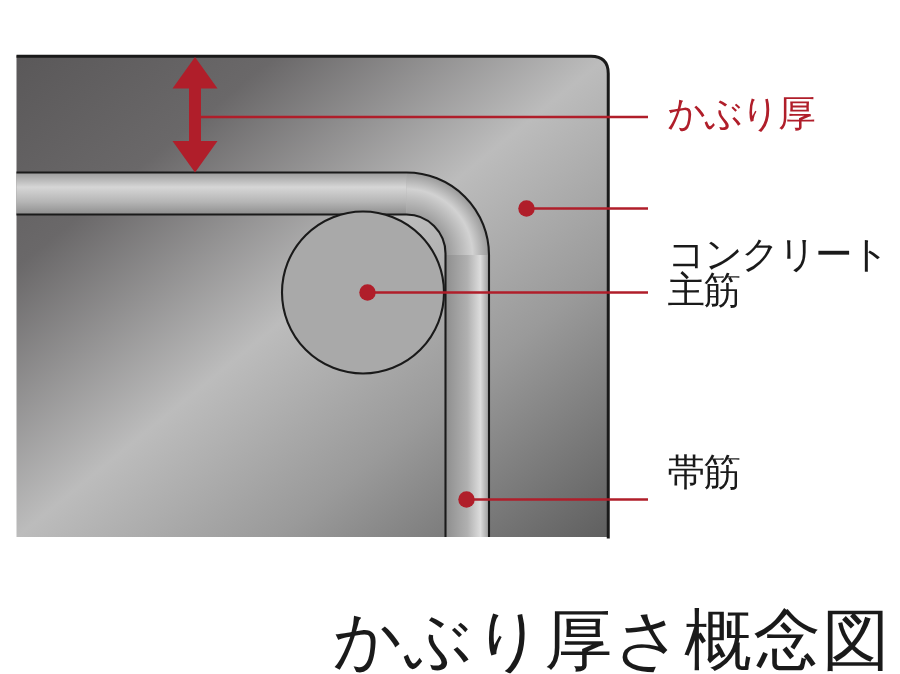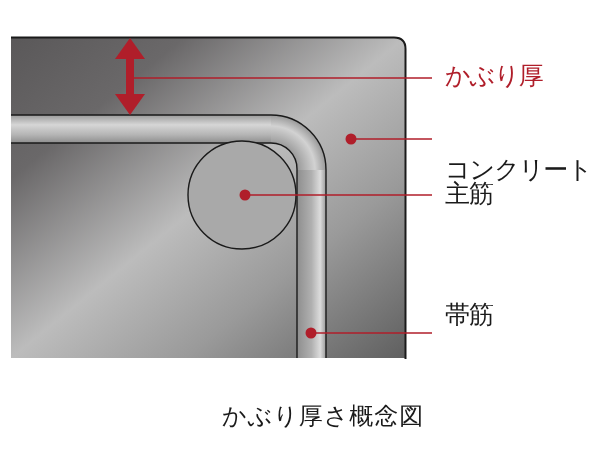--- a/index.html
+++ b/index.html
@@ -13,21 +13,21 @@
       white-space: nowrap;
       color: #1a1a1a;
       letter-spacing: -1px;
     }
     .label.accent { color: #b01e2a; }
     .title {
       position: absolute;
       left: 222px;
       top: 404px;
       font-family: "DejaVu Serif", "Liberation Serif", serif;
-      font-size: 24px;
+      font-size: 45px;
       line-height: 1;
       color: #1a1a1a;
       white-space: nowrap;
       letter-spacing: 1px;
     }
   </style>
 </head>
 <body>
 
 <svg id="diagram" viewBox="0 0 600 449" xmlns="http://www.w3.org/2000/svg">

